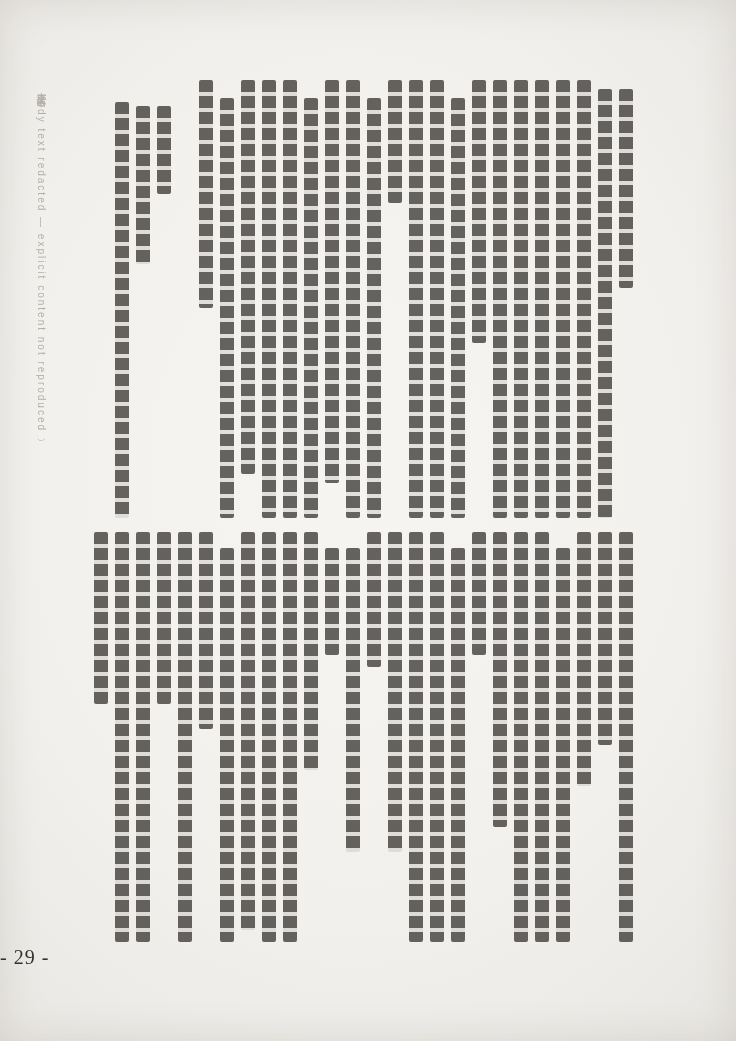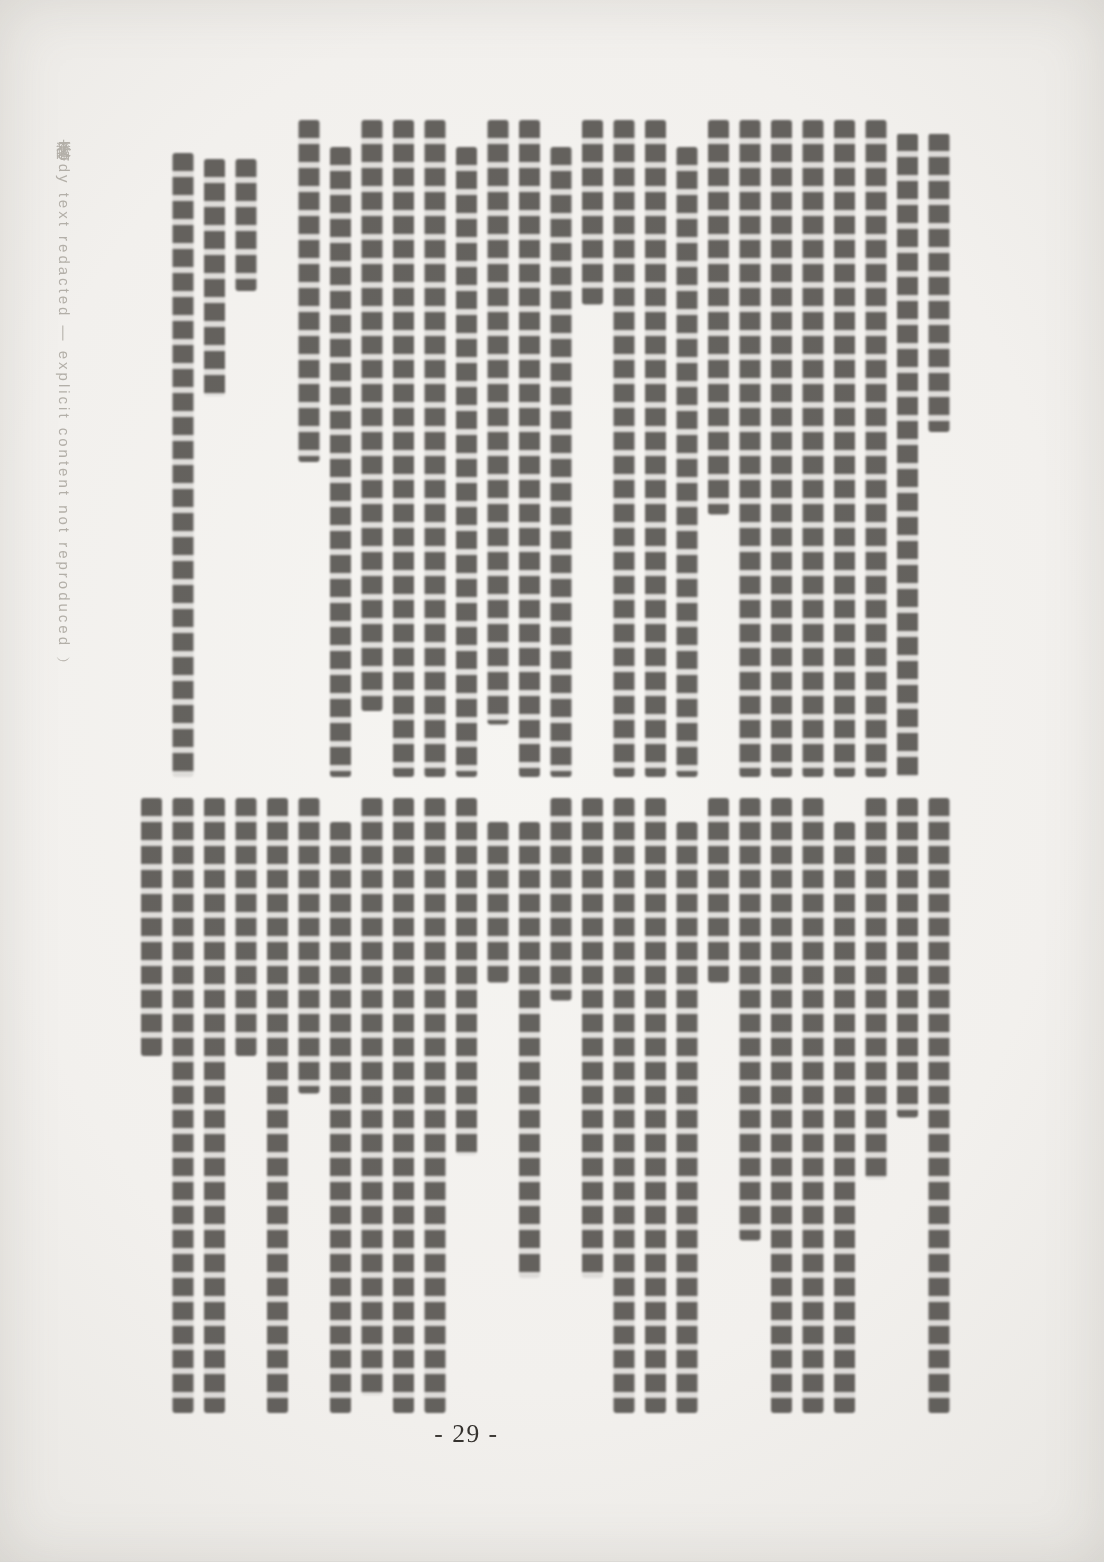--- a/index.html
+++ b/index.html
@@ -24,22 +24,21 @@
     border-radius:2px;
     background:repeating-linear-gradient(
       to bottom,
       rgba(45,42,38,0.72) 0px, rgba(45,42,38,0.72) 12px,
       rgba(45,42,38,0.10) 12px, rgba(45,42,38,0.10) 16px);
     filter:blur(0.7px);
   }
   .page-number{
     position:absolute;
     left:0;width:622px;
-    text-align:center;
-    font-size:17px;
+    font-size:20px;
     letter-spacing:1px;
     color:#35322e;
   }
   .redaction-note{
     position:absolute;
     left:34px;top:84px;
     height:430px;
     writing-mode:vertical-rl;
     font-size:10px;
     color:#b3afa8;

